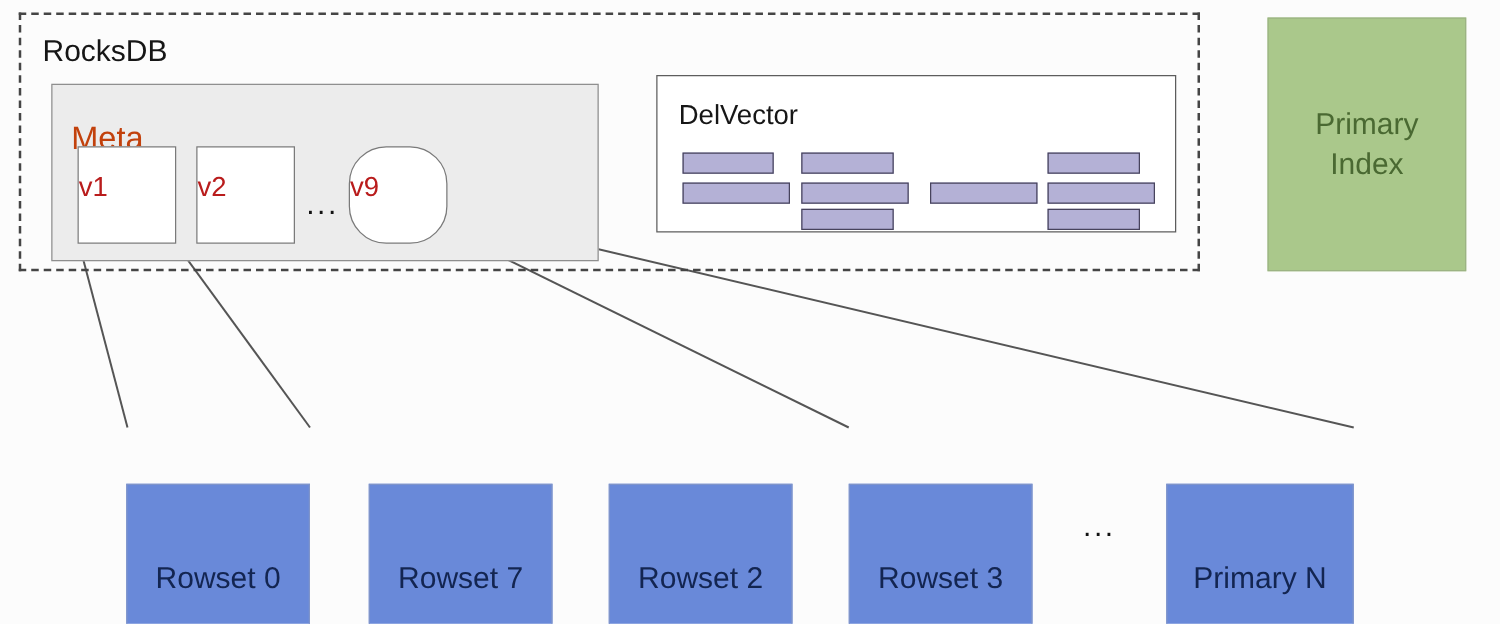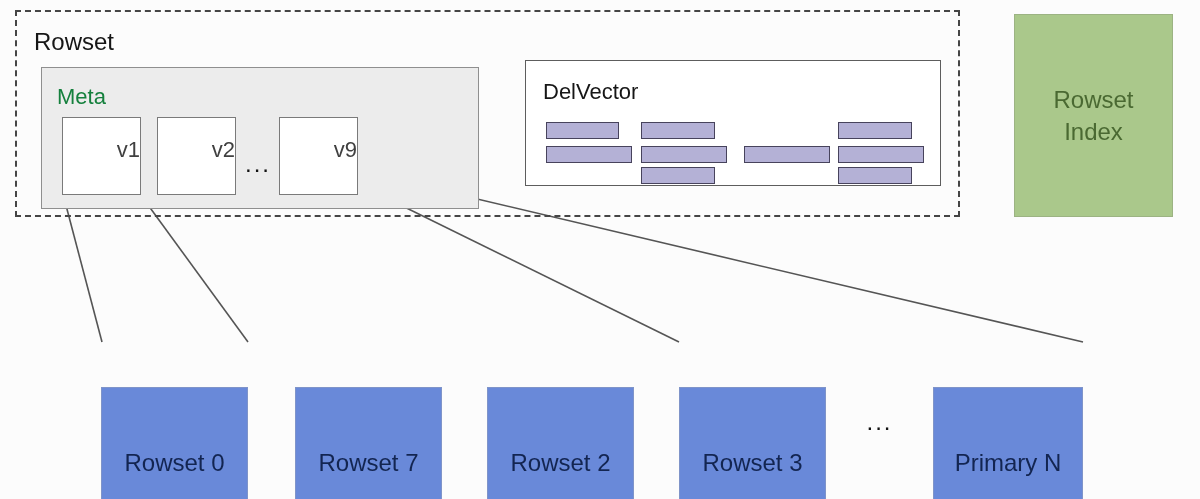--- a/index.html
+++ b/index.html
@@ -44,28 +44,28 @@
     font-size:24px;color:#161616;
   }
 
   
   .meta{
     position:absolute;left:24px;top:55px;width:438px;height:142px;
     background:var(--meta-fill);
     border:1.5px solid var(--meta-border);
   }
   .meta-label{
-    position:absolute;left:15px;top:16px;
-    font-size:22px;color:#15803d;
+    position:absolute;left:15px;top:27px;
+    font-size:26px;color:#c2410c;
   }
   .vbox{
     position:absolute;top:49px;width:79px;height:78px;
     background:#fff;border:1.5px solid var(--vbox-border);
-    display:flex;align-items:center;justify-content:flex-end;
-    font-size:22px;color:#404040;
+    display:flex;align-items:center;justify-content:flex-start;
+    font-size:22px;color:#b91c1c;
   }
   .vbox span{position:relative;top:-6px;}
   .v-ellipsis{
     position:absolute;top:49px;left:196px;width:40px;height:78px;
     display:flex;align-items:center;justify-content:center;
     font-size:24px;letter-spacing:2px;color:#121212;
     padding-top:16px;
   }
 
   
@@ -119,52 +119,52 @@
 <div class="canvas">
 
   <svg class="connectors" width="1200" height="499" viewBox="0 0 1200 499">
     <line x1="63" y1="194" x2="102" y2="342"></line>
     <line x1="140" y1="194" x2="248" y2="342"></line>
     <line x1="378" y1="194" x2="679" y2="342"></line>
     <line x1="456" y1="194" x2="1083" y2="342"></line>
   </svg>
 
   <div class="rocksdb">
-    <div class="rocksdb-label">Rowset</div>
+    <div class="rocksdb-label">RocksDB</div>
 
     <div class="meta">
       <div class="meta-label">Meta</div>
       <div class="vbox" style="left:20px;">
           <span>v1</span>
         </div>
       <div class="vbox" style="left:115px;">
           <span>v2</span>
         </div>
       <div class="v-ellipsis">...</div>
-      <div class="vbox" style="left:237px;">
+      <div class="vbox" style="left:237px;border-radius:30px;">
           <span>v9</span>
         </div>
     </div>
 
     <div class="delvector">
       <div class="delvector-label">DelVector</div>
       <div class="block" style="left:20px;top:61px;width:73px;"></div>
       <div class="block" style="left:20px;top:85px;width:86px;"></div>
       <div class="block" style="left:115px;top:61px;width:74px;"></div>
       <div class="block" style="left:115px;top:85px;width:86px;"></div>
       <div class="block" style="left:115px;top:106px;width:74px;"></div>
       <div class="block" style="left:218px;top:85px;width:86px;"></div>
       <div class="block" style="left:312px;top:61px;width:74px;"></div>
       <div class="block" style="left:312px;top:85px;width:86px;"></div>
       <div class="block" style="left:312px;top:106px;width:74px;"></div>
     </div>
   </div>
 
   <div class="primary-index">
-    <span>Rowset Index</span>
+    <span>Primary Index</span>
   </div>
 
   <div class="rowset" style="left:101px;width:147px;">
       <span>Rowset 0</span>
     </div>
   <div class="rowset" style="left:295px;width:147px;">
       <span>Rowset 7</span>
     </div>
   <div class="rowset" style="left:487px;width:147px;text-align:right;">
       <span>Rowset 2</span>

